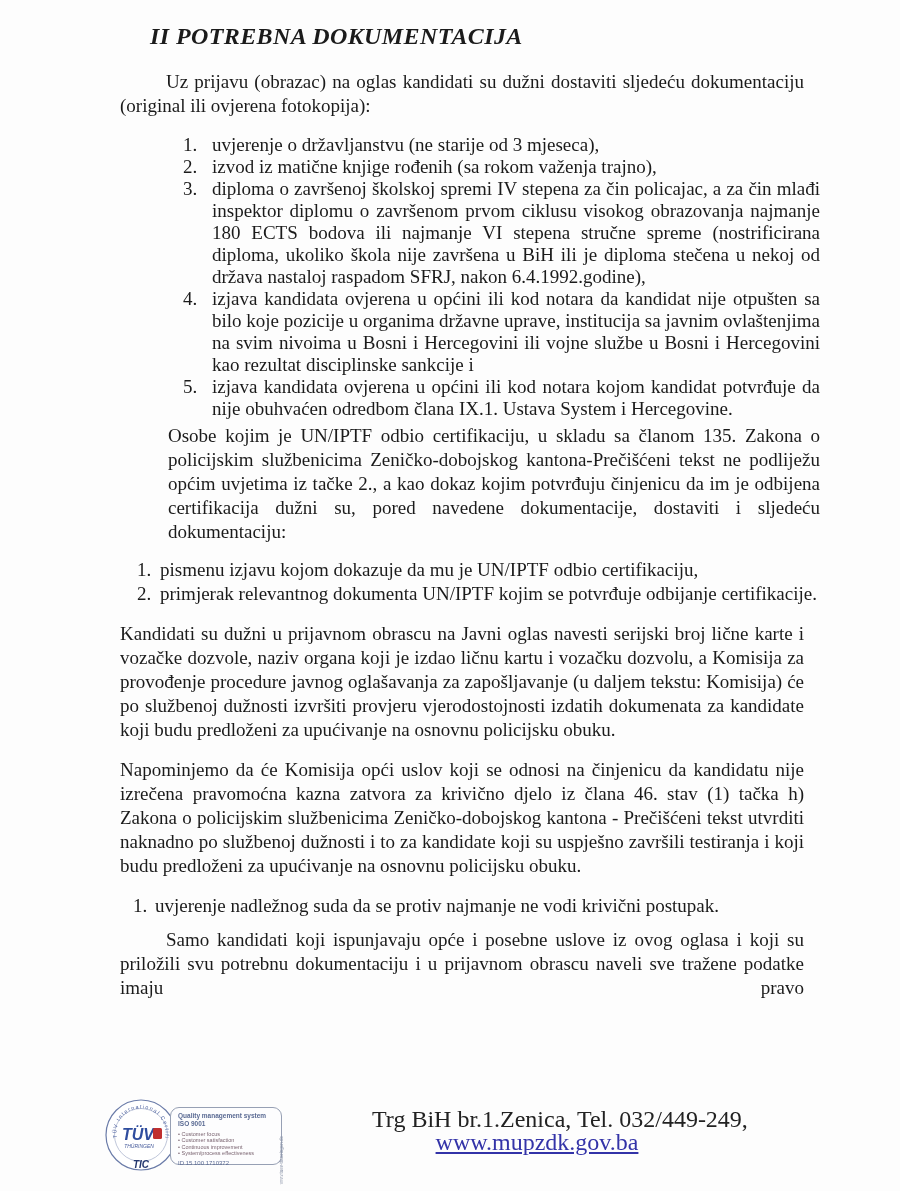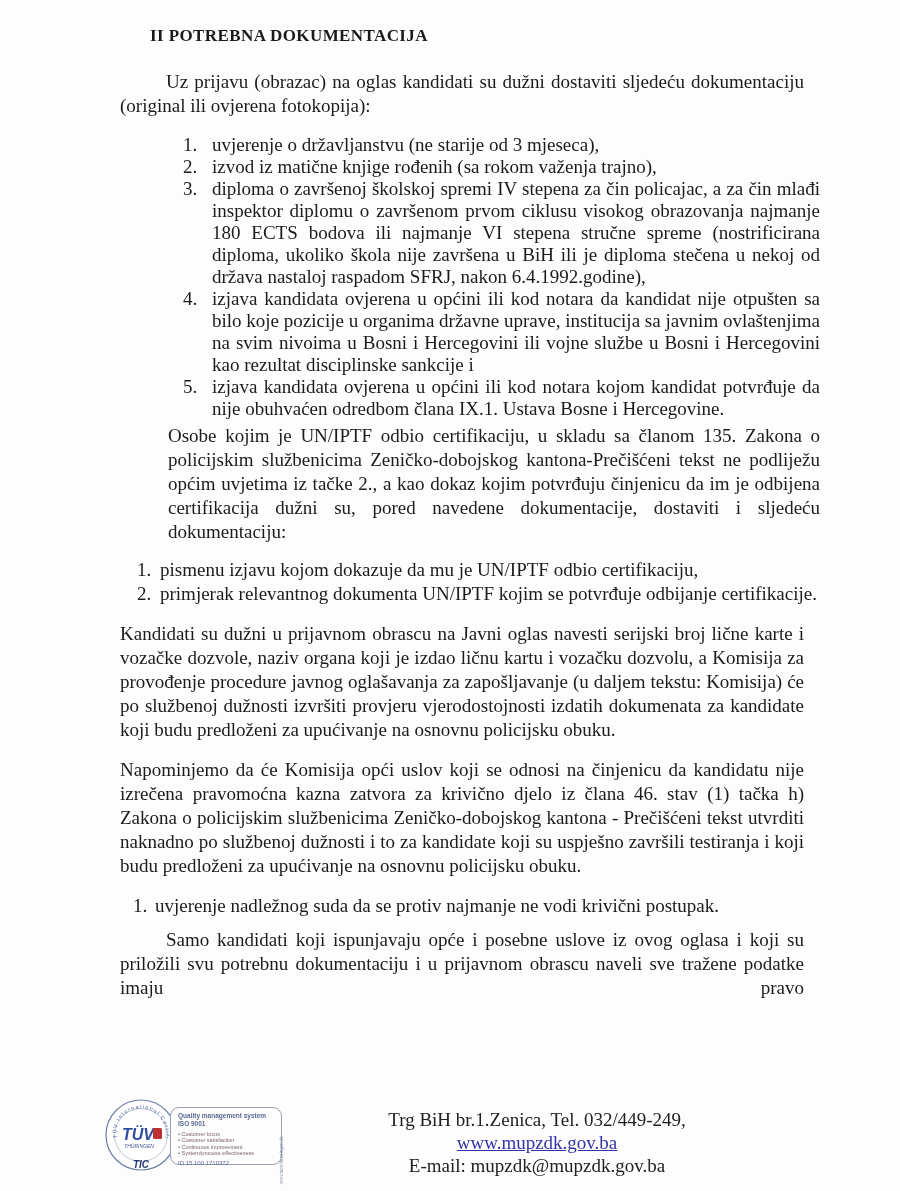--- a/index.html
+++ b/index.html
@@ -11,23 +11,24 @@
     position:relative;
     overflow:hidden;
   }
   .doc{
     padding:24px 80px 0 104px; 
     font-size:19px;
     line-height:24px;
   }
   .heading{
     margin:0 0 22px 46px;
-    font-size:17px;
+    font-size:24px;
     letter-spacing:0.4px;
     white-space:nowrap;
+    font-style:italic;
   }
   p{margin:16px;text-align:justify;}
   .indent{text-indent:46px;}
   
   .olist{margin:0;}
   .olist .li{display:flex;text-align:justify;}
   .olist .li .txt{flex:1;text-align:justify;}
   .l1{padding-left:79px;line-height:22px;}
   .l1 .num{flex:0 0 29px;}
   .l2{padding-left:33px;margin-top:14px;}
@@ -39,21 +40,21 @@
   .p3{margin-top:16px;}
   .p4{margin-top:12px;}
   .p5{margin-top:12px;}
   .p6{margin-top:10px;text-align-last:justify;}
   a.doclink{color:#3333a8;text-decoration:underline;cursor:pointer;}
   .pbold a.doclink{font-weight:bold;}
   
   .footer{position:absolute;left:0;top:1096px;width:900px;height:95px;}
   .f-text{
     position:absolute;left:372px;top:12px;width:330px;
-    text-align:center;font-size:19px;line-height:23px;color:#222;
+    text-align:center;font-size:24px;line-height:23px;color:#222;
   }
   .f-text .fl{white-space:nowrap;}
   
   .tuv{position:absolute;left:104px;top:2px;display:flex;align-items:center;}
   .tuv-label{
     position:relative;
     margin-left:-8px;
     width:112px;height:58px;
     border:1px solid #97a0b4;
     border-radius:9px;
@@ -95,21 +96,21 @@
     <div class="li">
       <span class="num">3.</span>
       <span class="txt">diploma o završenoj školskoj spremi IV stepena za čin policajac, a za čin mlađi inspektor diplomu o završenom prvom ciklusu visokog obrazovanja najmanje 180 ECTS bodova ili najmanje VI stepena stručne spreme (nostrificirana diploma, ukoliko škola nije završena u BiH ili je diploma stečena u nekoj od država nastaloj raspadom SFRJ, nakon 6.4.1992.godine),</span>
     </div>
     <div class="li">
       <span class="num">4.</span>
       <span class="txt">izjava kandidata ovjerena u općini ili kod notara da kandidat nije otpušten sa bilo koje pozicije u organima državne uprave, institucija sa javnim ovlaštenjima na svim nivoima u Bosni i Hercegovini ili vojne službe u Bosni i Hercegovini kao rezultat disciplinske sankcije i</span>
     </div>
     <div class="li">
       <span class="num">5.</span>
-      <span class="txt">izjava kandidata ovjerena u općini ili kod notara  kojom kandidat potvrđuje da nije obuhvaćen odredbom člana IX.1. Ustava Bosne i Hercegovine.</span>
+      <span class="txt">izjava kandidata ovjerena u općini ili kod notara  kojom kandidat potvrđuje da nije obuhvaćen odredbom člana IX.1. Ustava System i Hercegovine.</span>
     </div>
   </div>
 
   <p class="p2">Osobe kojim je UN/IPTF odbio certifikaciju, u skladu sa članom 135. Zakona o policijskim službenicima Zeničko-dobojskog kantona-Prečišćeni tekst ne podliježu općim uvjetima iz tačke 2., a kao dokaz kojim potvrđuju činjenicu da im je odbijena certifikacija dužni su, pored navedene dokumentacije, dostaviti i sljedeću dokumentaciju:</p>
 
   <div class="olist l2">
     <div class="li">
       <span class="num">1.</span>
       <span class="txt">pismenu izjavu kojom dokazuje da mu je UN/IPTF odbio certifikaciju,</span>
     </div>
@@ -161,16 +162,15 @@
         <div>• <span>System/process effectiveness</span></div>
       </div>
       <div class="tuv-id">ID 15 100 1710372</div>
       <div class="tuv-side">www.tuev-thueringen.de</div>
     </div>
   </div>
 
   <div class="f-text">
     <div class="fl">Trg BiH br.1.Zenica, Tel. 032/449-249,</div>
     <div class="fl"><a class="doclink">www.mupzdk.gov.ba</a></div>
-    <div class="fl">E-mail: mupzdk@mupzdk.gov.ba</div>
   </div>
 
 </div>
 
 </body></html>

